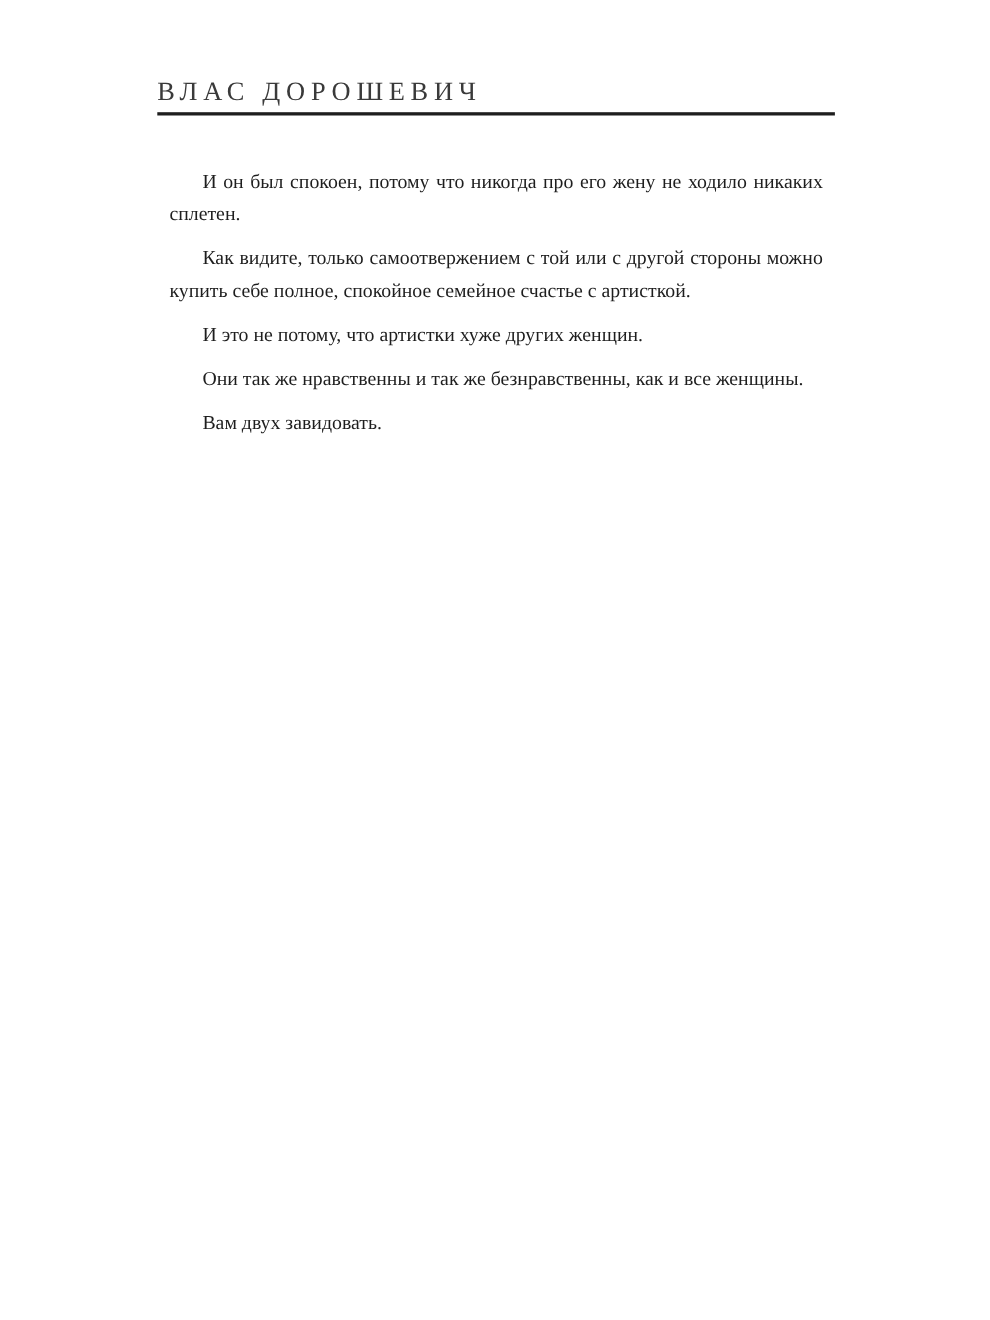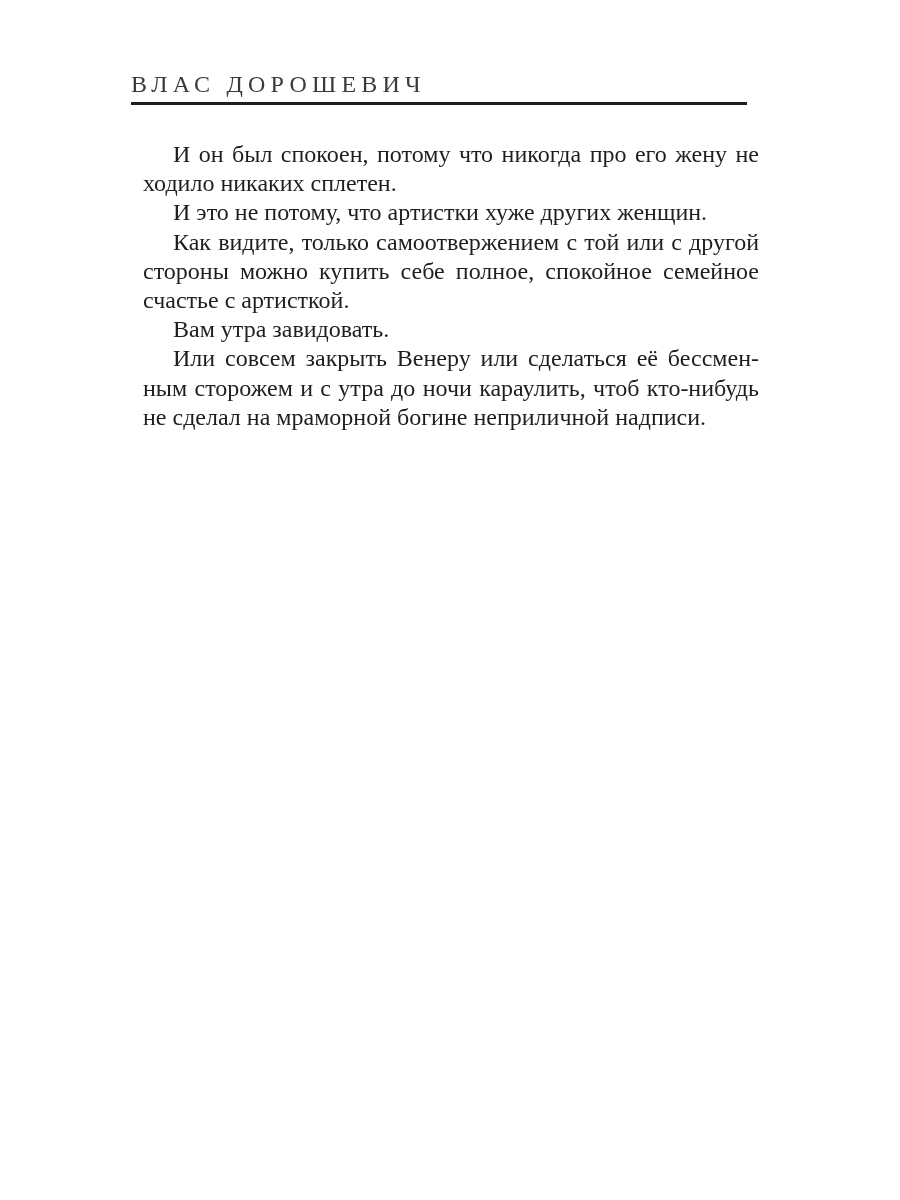--- a/index.html
+++ b/index.html
@@ -10,21 +10,21 @@
     body {
       width: 900px;
       height: 1200px;
       position: relative;
       overflow: hidden;
       font-family: "Liberation Serif", "DejaVu Serif", serif;
       color: #1e1e1e;
     }
     .running-head {
       position: absolute;
-      left: 131px;
+      left: 143px;
       top: 70px;
       width: 616px;
       height: 40px;
     }
     .running-head-title {
       position: absolute;
       left: 0;
       top: 0;
       font-family: "Liberation Serif", "DejaVu Serif", serif;
       font-size: 24px;
@@ -42,38 +42,38 @@
       height: 3px;
       background: #1e1e1e;
     }
     .body-text {
       position: absolute;
       left: 143px;
       top: 140px;
       width: 616px;
     }
     .body-text .para {
-      margin: 0;
-      font-size: 24px;
+      margin: 11px;
+      font-size: 18px;
       line-height: 29.2px;
       text-align: justify;
       text-indent: 30px;
       hyphens: manual;
     }
     .body-text .para.last-line-left {
       text-align-last: left;
     }
   </style>
 </head>
 <body>
 
 <header class="running-head">
   <div class="running-head-title">ВЛАС ДОРОШЕВИЧ</div>
   <div class="running-head-rule"></div>
 </header>
 
 <main class="body-text">
   <p class="para last-line-left">И он был спокоен, потому что никогда про его жену не ходило никаких сплетен.</p>
+  <p class="para last-line-left">Как видите, только самоотвержением с той или с другой стороны можно купить себе полное, спокойное семейное счастье с артисткой.</p>
   <p class="para last-line-left">И это не потому, что артистки хуже других женщин.</p>
-  <p class="para last-line-left">Как видите, только самоотвержением с той или с другой стороны можно купить себе полное, спокойное семейное счастье с артисткой.</p>
-  <p class="para last-line-left">Вам утра завидовать.</p>
-  <p class="para last-line-left">Или совсем закрыть Венеру или сделаться её бессмен­ным сторожем и с утра до ночи караулить, чтоб кто-нибудь не сделал на мраморной богине неприличной надписи.</p>
+  <p class="para last-line-left">Они так же нравственны и так же безнравственны, как и все женщины.</p>
+  <p class="para last-line-left">Вам двух завидовать.</p>
 </main>
 
 </body></html>

